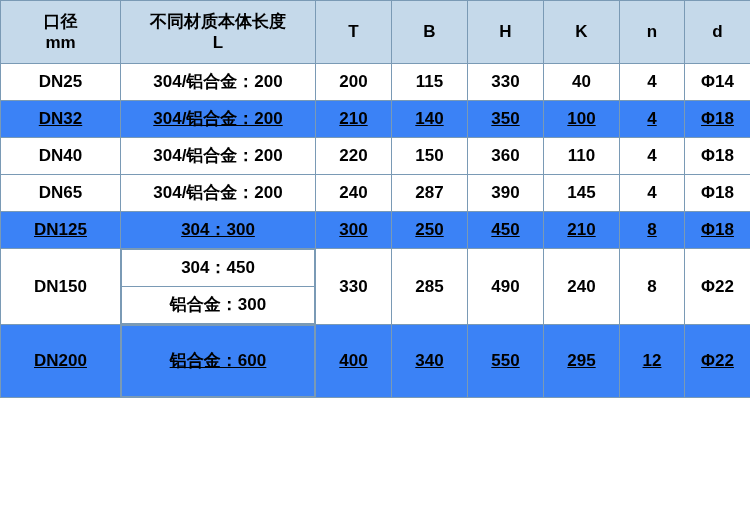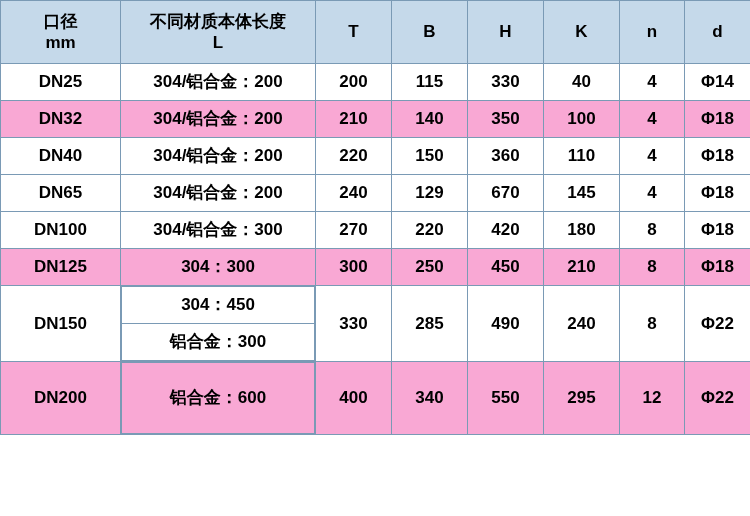--- a/index.html
+++ b/index.html
@@ -33,21 +33,22 @@
     font-size: 17px;
   }
   thead th .hdr-line {
     display: block;
   }
   tbody td {
     height: 36px;
     background: #ffffff;
   }
   tr.alt td {
-    background: #f9a8d4;
+    background: #3b82f6;
+    text-decoration: underline;
   }
   td.col-size { font-size: 17px; }
   td.col-len { font-size: 17px; }
   .sub-table {
     border-collapse: collapse;
     width: 100%;
     height: 100%;
   }
   .sub-table td {
     border: 0;
@@ -124,34 +125,24 @@
       <td>150</td>
       <td>360</td>
       <td>110</td>
       <td>4</td>
       <td>Φ18</td>
     </tr>
     <tr>
       <td class="col-size">DN65</td>
       <td class="col-len">304/铝合金：200</td>
       <td>240</td>
-      <td>129</td>
-      <td>670</td>
+      <td>287</td>
+      <td>390</td>
       <td>145</td>
       <td>4</td>
-      <td>Φ18</td>
-    </tr>
-    <tr>
-      <td class="col-size">DN100</td>
-      <td class="col-len">304/铝合金：300</td>
-      <td>270</td>
-      <td>220</td>
-      <td>420</td>
-      <td>180</td>
-      <td>8</td>
       <td>Φ18</td>
     </tr>
     <tr class="alt">
       <td class="col-size">DN125</td>
       <td class="col-len">304：300</td>
       <td>300</td>
       <td>250</td>
       <td>450</td>
       <td>210</td>
       <td>8</td>

